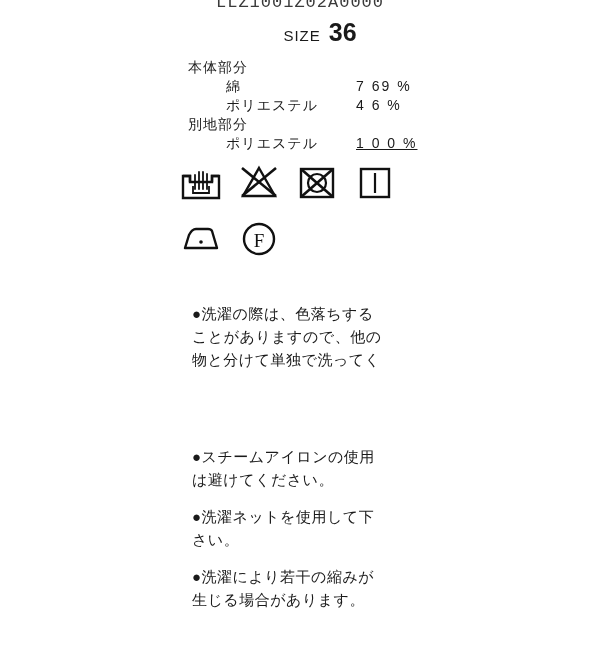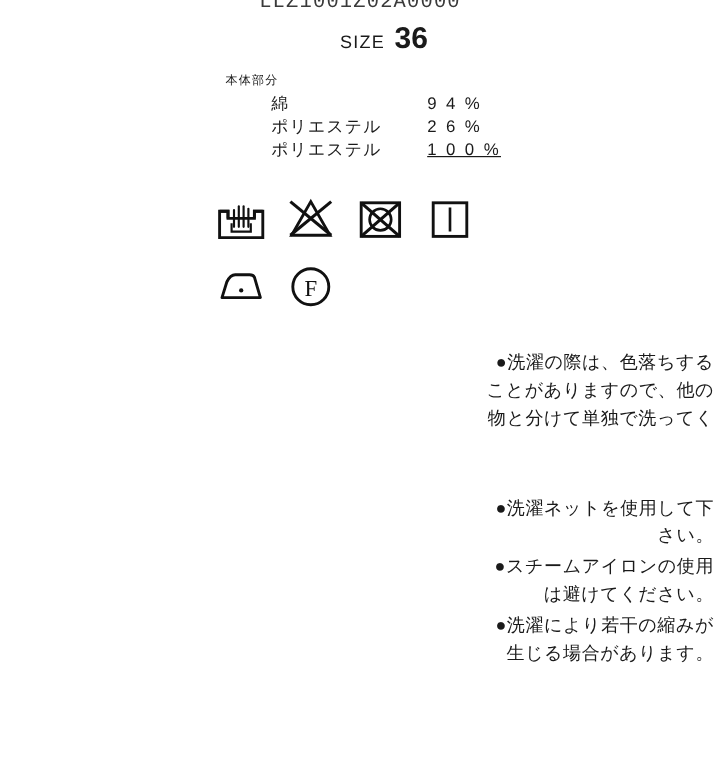--- a/index.html
+++ b/index.html
@@ -67,21 +67,21 @@
   .composition {
     position: absolute;
     top: 58px;
     left: 188px;
     width: 330px;
     font-size: 14px;
     line-height: 19px;
     letter-spacing: 1px;
   }
   .comp-heading {
-    font-size: 10px;
+    font-size: 14px;
     letter-spacing: 1px;
   }
   .comp-row {
     display: block;
     position: relative;
     padding-left: 38px;
     height: 19px;
   }
   .comp-fiber {
     display: inline-block;
@@ -117,49 +117,49 @@
   .notes {
     position: absolute;
     left: 178px;
     top: 288px;
     width: 420px;
     font-size: 15px;
     line-height: 23px;
     letter-spacing: 0.5px;
   }
   .note-p {
-    margin: 3px;
+    margin: 14px;
     white-space: pre-wrap;
-    text-align: right;
   }
   .note-gap {
     height: 23px;
   }
 </style>
 </head>
 <body>
 
 <div class="label">
 
   <div class="product-code">LLZ1001Z02A0000</div>
 
   <div class="size-row">
     <span class="size-label">SIZE</span><span class="size-value">36</span>
   </div>
 
   <div class="composition">
     <div class="comp-heading">本体部分</div>
     <div class="comp-row">
       <span class="comp-fiber">綿</span>
-      <span class="comp-pct">9 4 %</span>
+      <span class="comp-pct">7 69 %</span>
     </div>
     <div class="comp-row">
       <span class="comp-fiber">ポリエステル</span>
-      <span class="comp-pct">2 6 %</span>
-    </div>
+      <span class="comp-pct">4 6 %</span>
+    </div>
+    <div class="comp-heading">別地部分</div>
     <div class="comp-row">
       <span class="comp-fiber">ポリエステル</span>
       <span class="comp-pct wide">1 0 0 %</span>
     </div>
   </div>
 
   <div class="symbols-row row1">
 
     <div class="sym">
       <svg width="42" height="42" viewBox="0 0 42 42">
@@ -219,22 +219,22 @@
     </div>
 
   </div>
 
   <div class="notes">
     <p class="note-p">●洗濯の際は、色落ちする
 ことがありますので、他の
 物と分けて単独で洗ってく</p>
     <div class="note-gap"></div>
     <div class="note-gap"></div>
+    <p class="note-p">●スチームアイロンの使用
+は避けてください。</p>
     <p class="note-p">●洗濯ネットを使用して下
 さい。</p>
-    <p class="note-p">●スチームアイロンの使用
-は避けてください。</p>
     <p class="note-p">●洗濯により若干の縮みが
 生じる場合があります。</p>
 
   </div>
 
 </div>
 
 </body></html>

